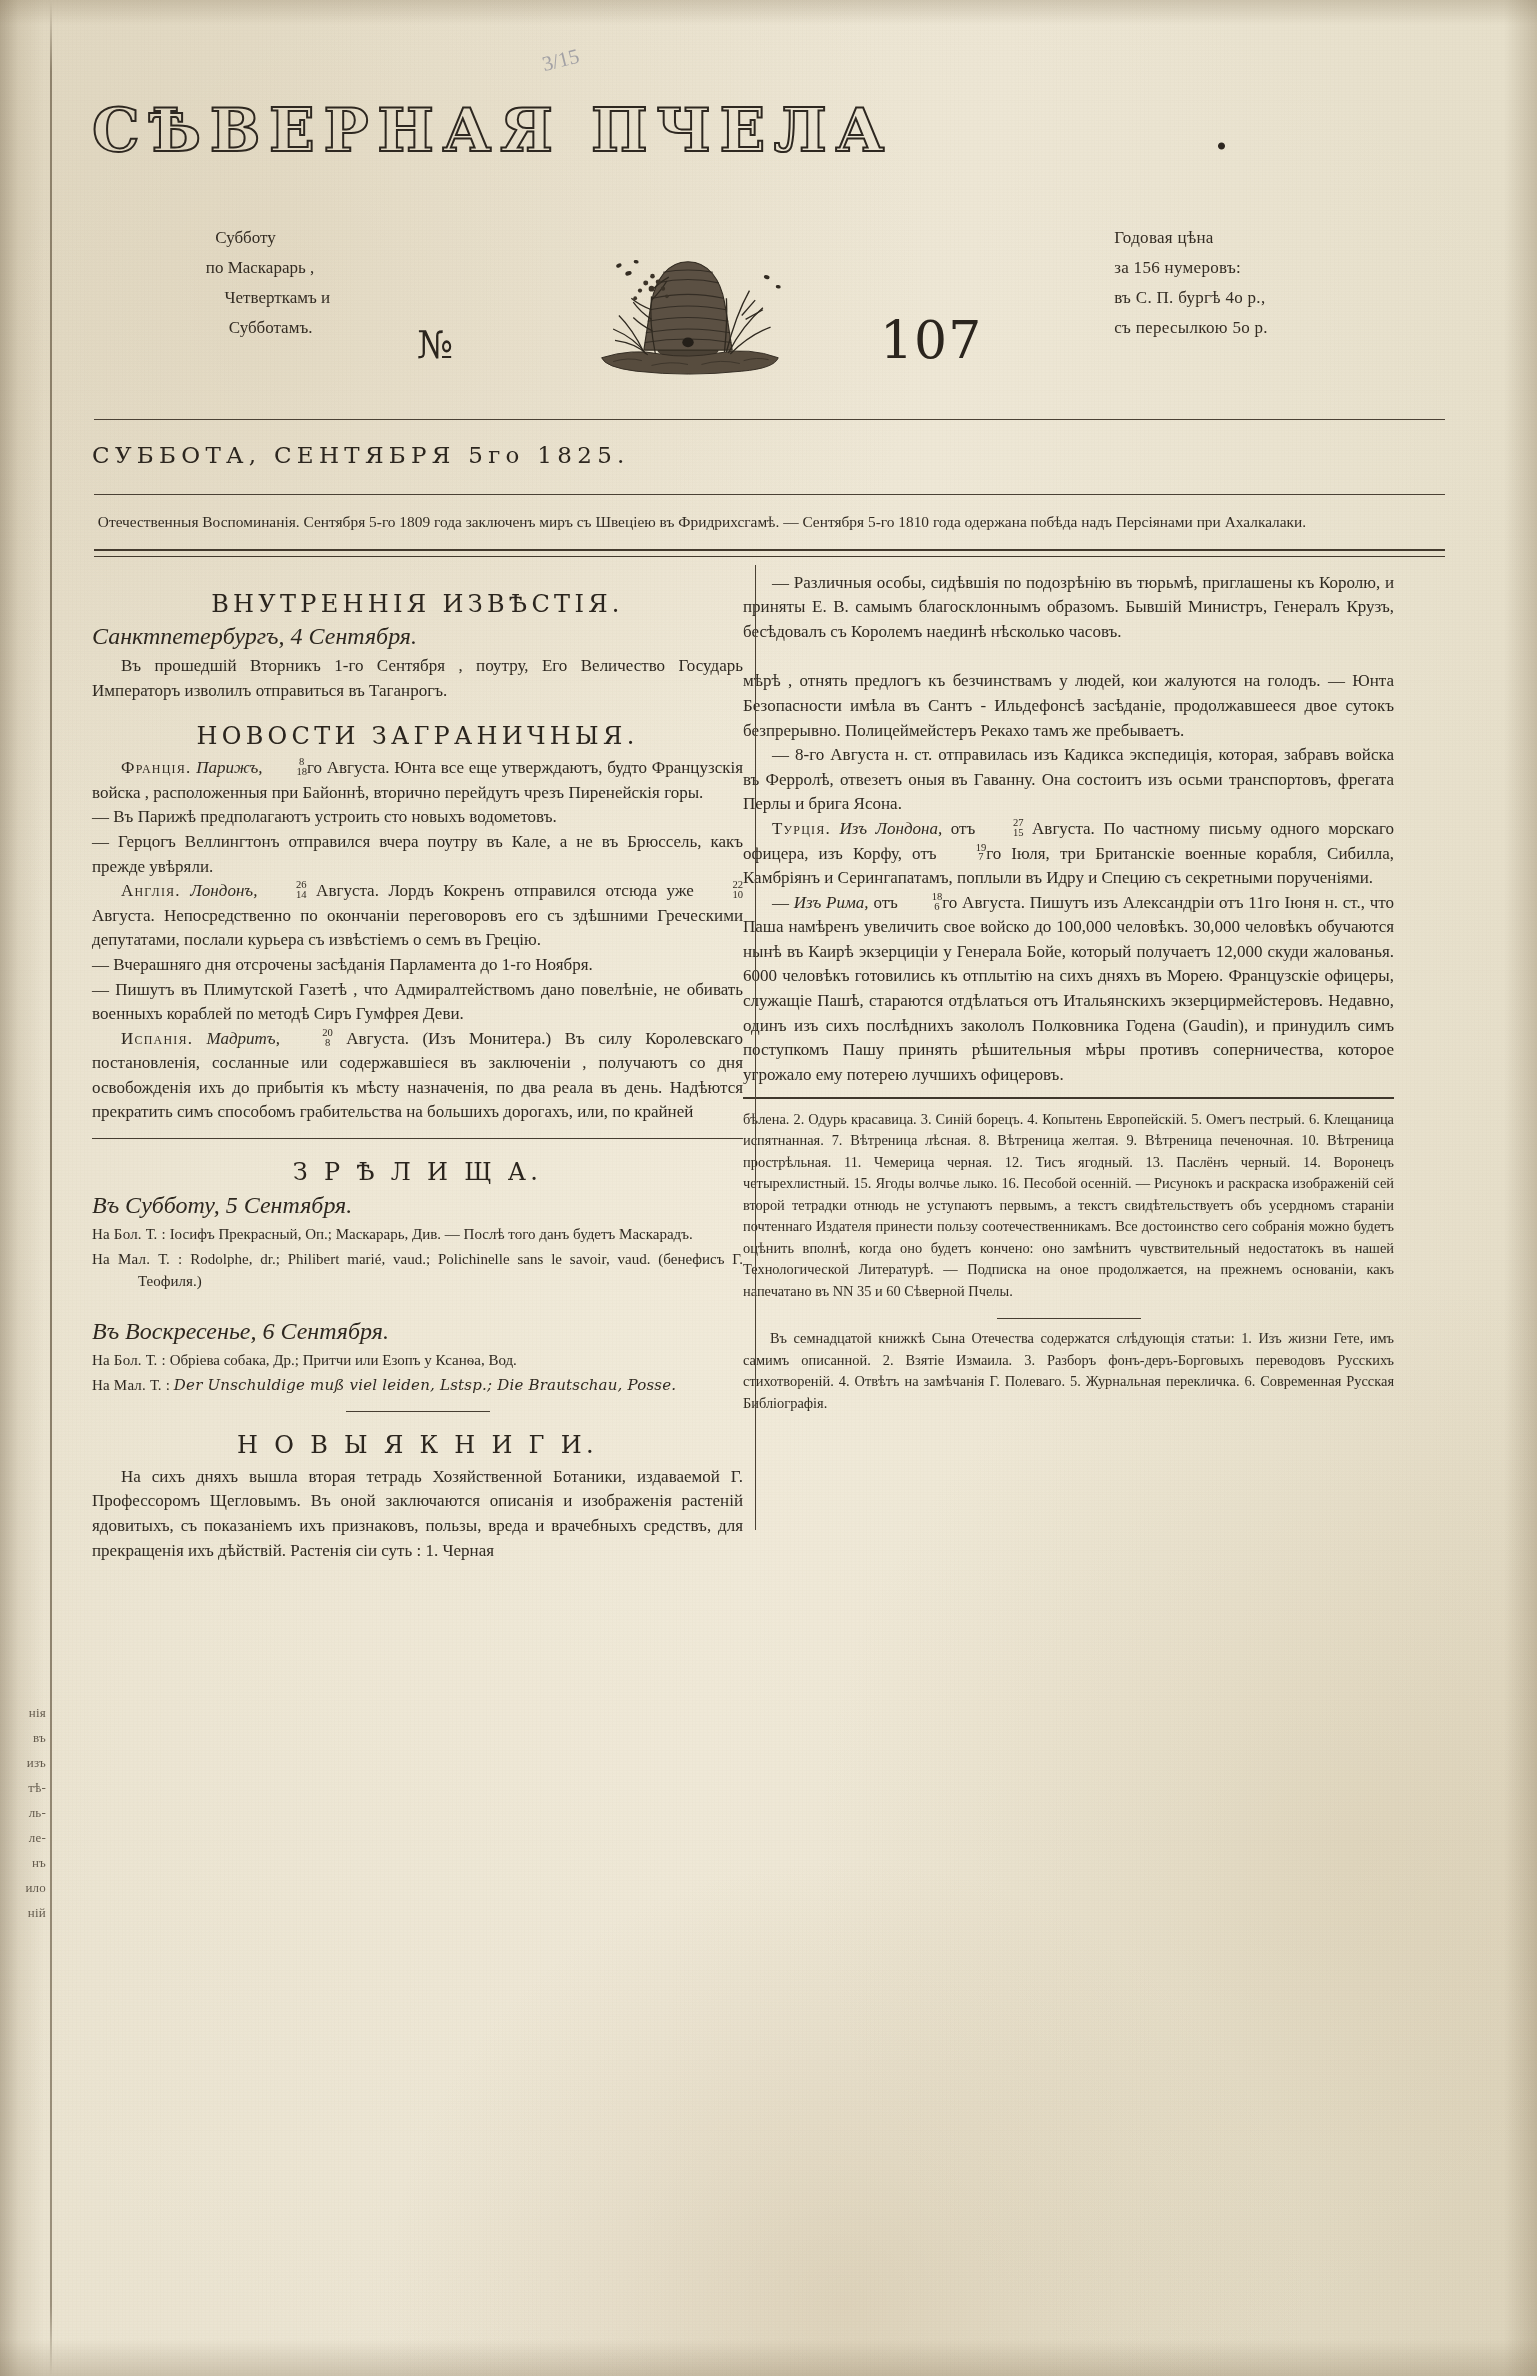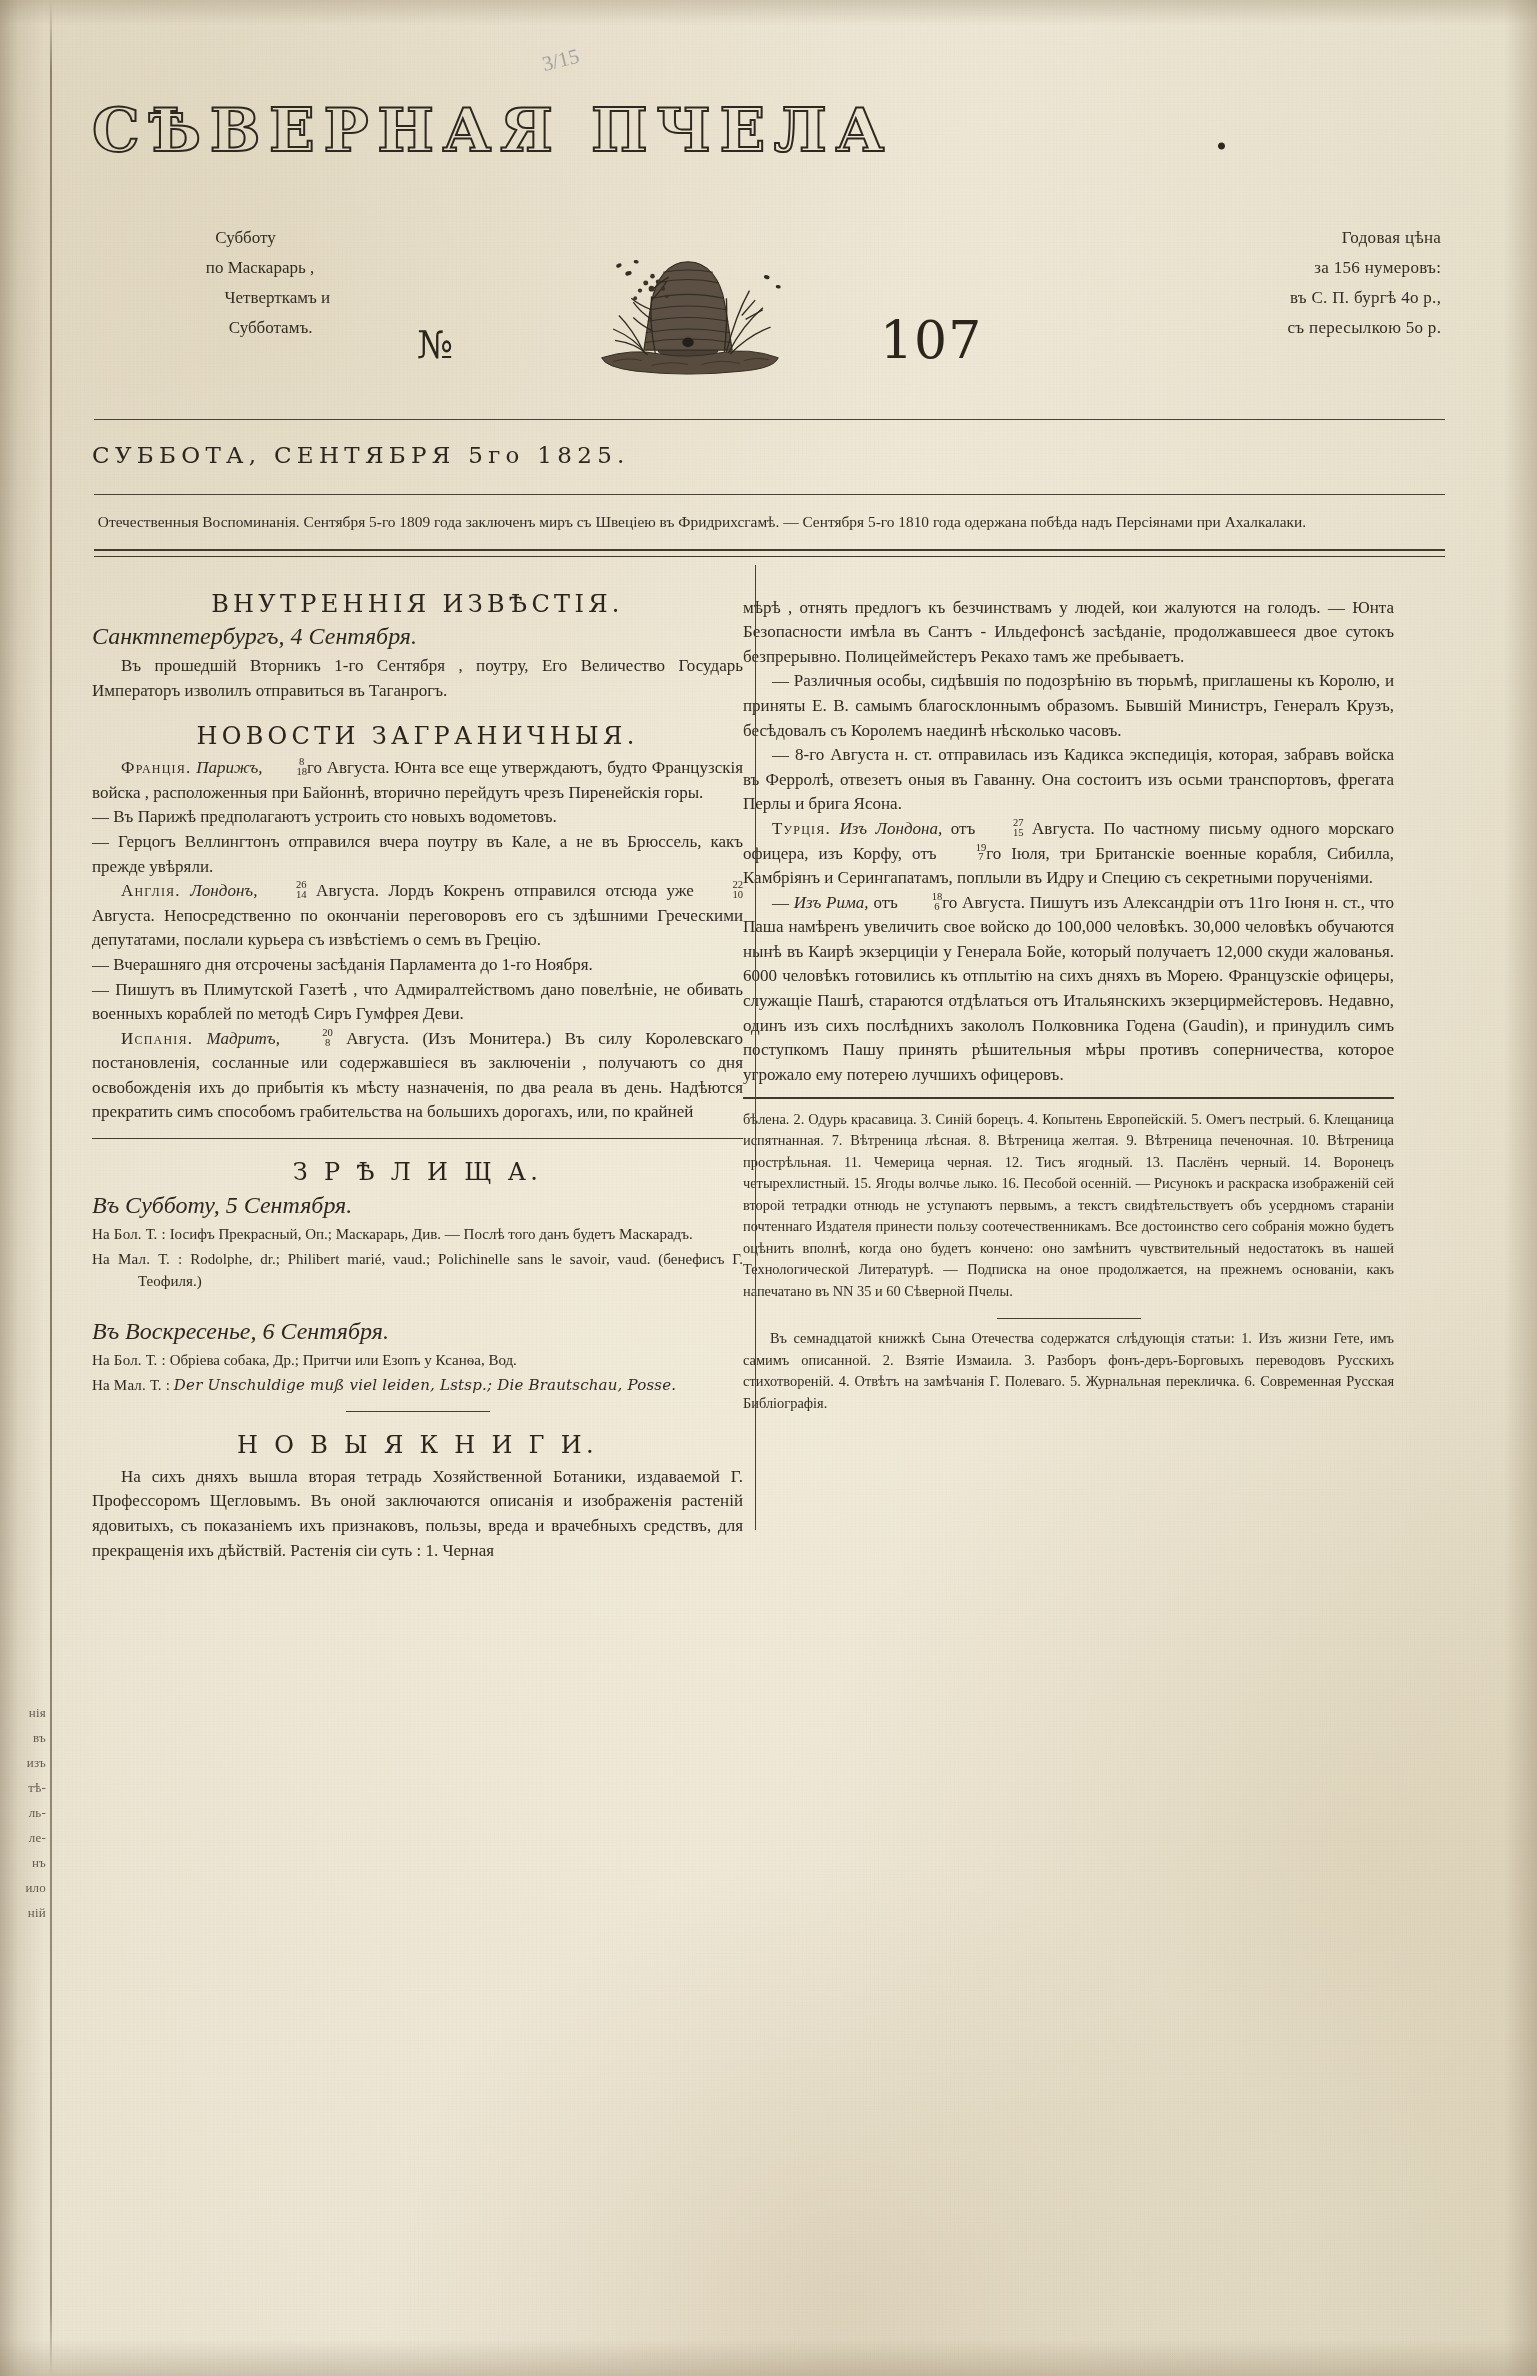--- a/index.html
+++ b/index.html
@@ -88,21 +88,21 @@
   }
   .corner-block{
     position:absolute;top:188px;
     font-size:17px;line-height:30px;color:#332c23;
   }
   #issue-left{left:23px;width:317px;text-align:center;}
   #issue-left .l1{margin-left:-56px;}
   #issue-left .l2{margin-left:-27px;}
   #issue-left .l3{margin-left:7.7px;}
   #issue-left .l4{margin-left:-5.8px;}
-  #issue-right{right:5.8px;width:327px;text-align:right;}
+  #issue-right{right:5.8px;width:327px;text-align:left;}
   #issue-right div{letter-spacing:0.3px;}
 
   #numero{
     position:absolute;left:325px;top:288px;
     font-family:"DejaVu Serif",serif;font-size:38px;color:#2b251e;
   }
   #issue-number{
     position:absolute;left:788px;top:275px;
     font-family:"DejaVu Serif",serif;font-size:52px;color:#2b251e;letter-spacing:1px;
   }
@@ -394,26 +394,26 @@
         </p>
 
         <hr class="short">
 
         <h2 class="sec">Н О В Ы Я   К Н И Г И.</h2>
         <p class="body">На сихъ дняхъ вышла вторая тетрадь Хозяйственной Ботаники, издаваемой Г. Профессоромъ Щегловымъ. Въ оной заключаются описанія и изображенія растеній ядовитыхъ, съ показаніемъ ихъ признаковъ, пользы, вреда и врачебныхъ средствъ, для прекращенія ихъ дѣйствій. Растенія сіи суть : 1. Черная</p>
       </div>
 
       <div id="colR">
 
+        <p class="body">
+          <span>—</span>
+          <span>Различныя особы, сидѣвшія по подозрѣнію въ тюрьмѣ, приглашены къ Королю, и приняты Е. В. самымъ благосклоннымъ образомъ. Бывшій Министръ, Генералъ Крузъ, бесѣдовалъ съ Королемъ наединѣ нѣсколько часовъ.</span>
+        </p>
+
         <p class="body cont" style="margin-top:25px">мѣрѣ , отнять предлогъ къ безчинствамъ у людей, кои жалуются на голодъ. — Юнта Безопасности имѣла въ Сантъ - Ильдефонсѣ засѣданіе, продолжавшееся двое сутокъ безпрерывно. Полицеймейстеръ Рекахо тамъ же пребываетъ.</p>
-
-        <p class="body">
-          <span>—</span>
-          <span>Различныя особы, сидѣвшія по подозрѣнію въ тюрьмѣ, приглашены къ Королю, и приняты Е. В. самымъ благосклоннымъ образомъ. Бывшій Министръ, Генералъ Крузъ, бесѣдовалъ съ Королемъ наединѣ нѣсколько часовъ.</span>
-        </p>
 
         <p class="body">
           <span>—</span>
           <span>8-го Августа н. ст. отправилась изъ Кадикса экспедиція, которая, забравъ войска въ Ферролѣ, отвезетъ оныя въ Гаванну. Она состоитъ изъ осьми транспортовъ, фрегата Перлы и брига Ясона.</span>
         </p>
 
         <p class="body">
           <span class="news-lead">Турція.</span>
           <span class="ital">Изъ Лондона,</span>
           <span>отъ</span>

